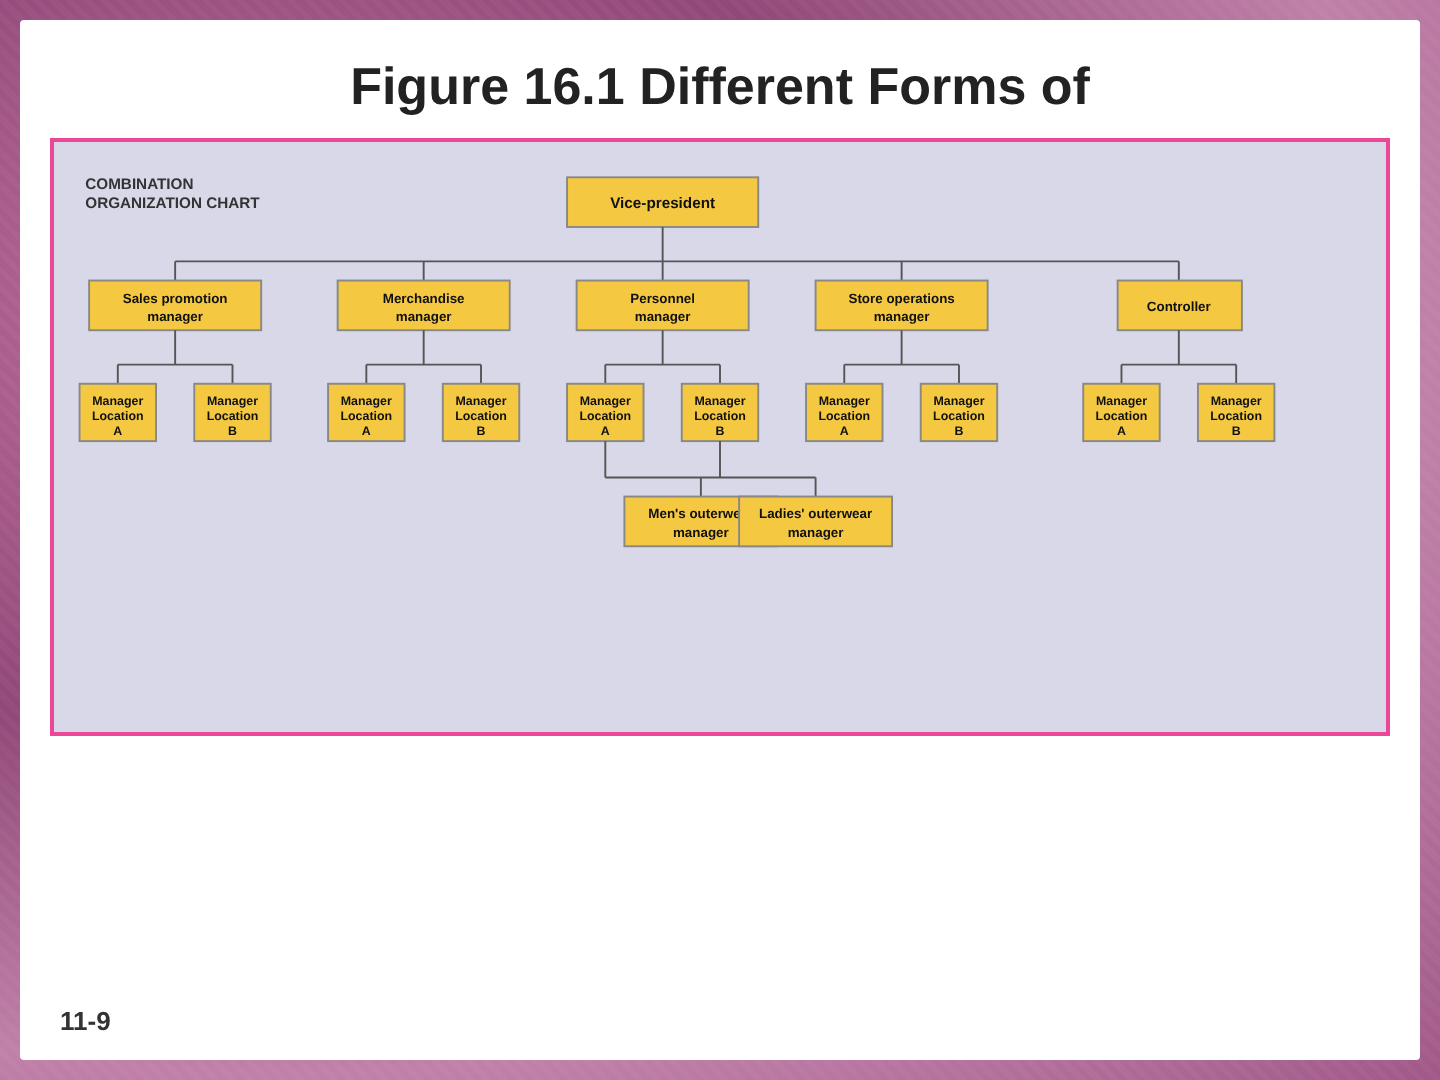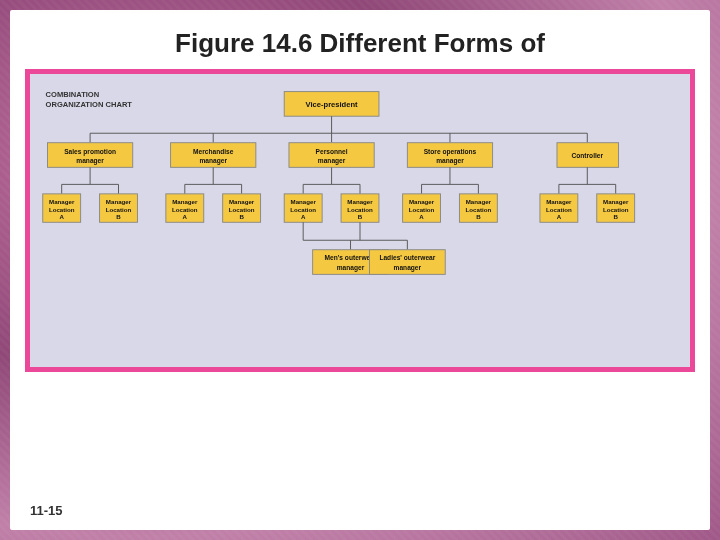--- a/index.html
+++ b/index.html
@@ -29,21 +29,21 @@
     }
     .title-text {
       font-size: 26px;
       font-weight: bold;
       color: #222;
       line-height: 1.2;
     }
     .chart-area {
       margin: 0 15px;
       background: #d8d8e8;
-      border: 5px solid #ec4899;
+      border: 2px solid #ec4899;
       padding: 10px 8px 8px 8px;
       position: relative;
     }
     
     svg.org-svg {
       display: block;
       width: 100%;
     }
     .page-number {
       position: absolute;
@@ -54,21 +54,21 @@
       color: #333;
     }
   </style>
 </head>
 <body>
 
 <div class="slide-bg"></div>
 <div class="slide-container">
   <div class="title-area">
     <div class="title-text">
-      <span>Figure 14.6 Different Forms of</span><br>
+      <span>Figure 16.1 Different Forms of</span><br>
     </div>
   </div>
 
   <div class="chart-area">
     <svg class="org-svg" viewBox="0 0 680 290" xmlns="http://www.w3.org/2000/svg" style="font-family:Arial,sans-serif;">
 
       <text x="8" y="14" font-size="8" font-weight="bold" fill="#333">COMBINATION</text>
       <text x="8" y="24" font-size="8" font-weight="bold" fill="#333">ORGANIZATION CHART</text>
 
       <rect x="260" y="8" width="100" height="26" fill="#f5c842" stroke="#888" stroke-width="1"></rect>
@@ -188,14 +188,14 @@
       <text x="330" y="186" text-anchor="middle" font-size="7" font-weight="bold" fill="#111">Men's outerwear</text>
       <text x="330" y="196" text-anchor="middle" font-size="7" font-weight="bold" fill="#111">manager</text>
 
       <rect x="350" y="175" width="80" height="26" fill="#f5c842" stroke="#888" stroke-width="1"></rect>
       <text x="390" y="186" text-anchor="middle" font-size="7" font-weight="bold" fill="#111">Ladies' outerwear</text>
       <text x="390" y="196" text-anchor="middle" font-size="7" font-weight="bold" fill="#111">manager</text>
 
     </svg>
   </div>
 
-  <div class="page-number">11-15</div>
+  <div class="page-number">11-9</div>
 </div>
 
 </body></html>

